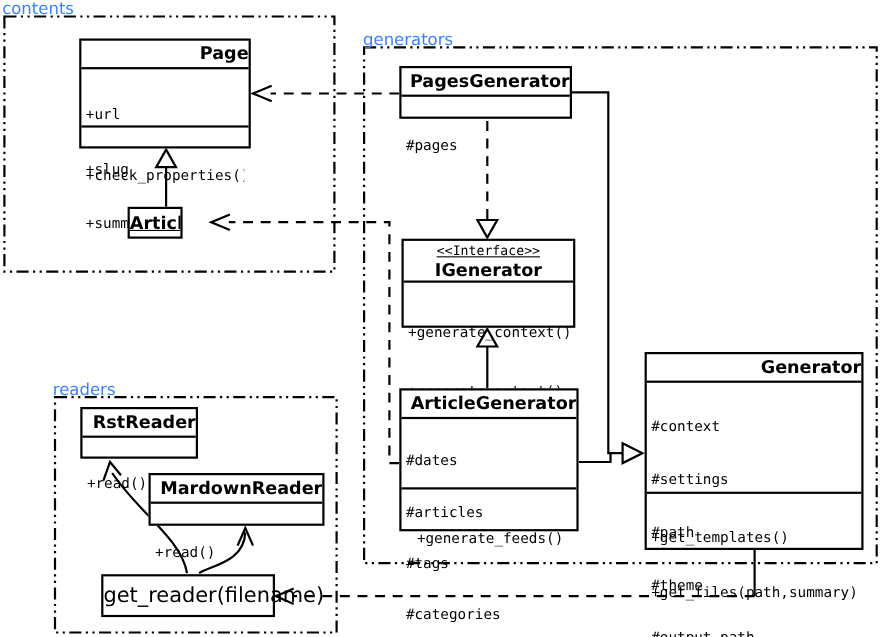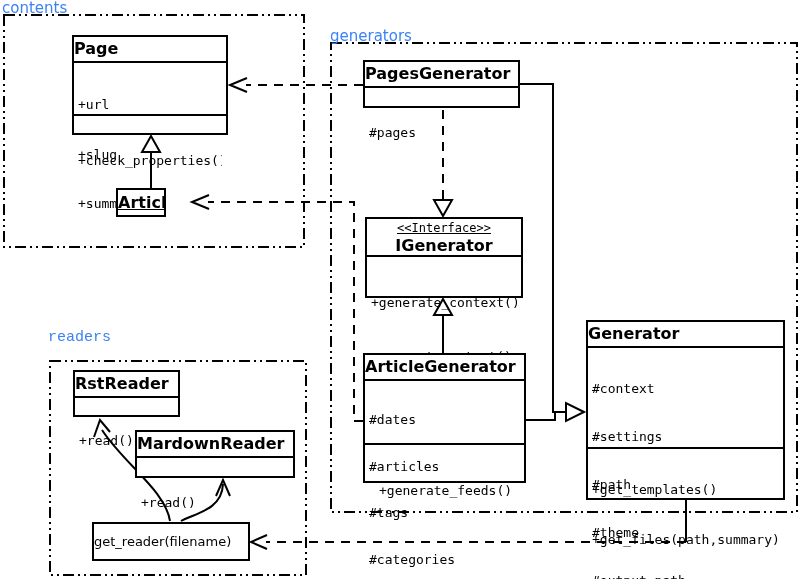--- a/index.html
+++ b/index.html
@@ -1,31 +1,31 @@
 <!DOCTYPE html>
 <html><head>
 <meta charset="utf-8">
 <style>
   html,body{margin:0;padding:0;background:#fff;}
   .stage{position:relative;width:803px;height:579px;background:#fff;overflow:hidden;
          font-family:"DejaVu Sans",sans-serif;color:#000;}
   #wires{position:absolute;left:0;top:0;width:803px;height:579px;}
   .pkg-label{position:absolute;font-size:15px;color:#3b82f6;white-space:nowrap;}
   .cls{position:absolute;background:#fff;border:2px solid #000;box-sizing:border-box;}
-  .cls-title{font-weight:bold;font-size:16px;text-align:left;height:24px;line-height:24px;
+  .cls-title{font-weight:bold;font-size:16px;text-align:right;height:24px;line-height:24px;
              border-bottom:2px solid #000;white-space:nowrap;overflow:hidden;}
   .cls-title.noline{border-bottom:none;}
   .stereo{font-family:"DejaVu Sans Mono",monospace;font-size:12px;text-align:center;
           height:15px;line-height:15px;padding-top:2px;text-decoration:underline;}
   .hdr-title{font-weight:bold;font-size:16px;text-align:center;height:19px;line-height:19px;}
   .hdr{border-bottom:2px solid #000;}
   .rows{font-family:"DejaVu Sans Mono",monospace;font-size:13px;padding:0 4px;white-space:pre;}
   .rows div{overflow:hidden;}
   .m-top{border-top:2px solid #000;}
-  .plain{font-size:13px;text-align:left;white-space:nowrap;}
+  .plain{font-size:19px;text-align:right;white-space:nowrap;}
 </style>
 </head>
 <body>
 
 <div class="stage">
 
   <svg id="wires" viewBox="0 0 803 579" xmlns="http://www.w3.org/2000/svg">
 
     <rect x="4" y="15" width="300" height="232" fill="none" stroke="#000" stroke-width="2" stroke-dasharray="11 4 2 4 2 4"></rect>
     <rect x="331" y="43" width="466" height="469" fill="none" stroke="#000" stroke-width="2" stroke-dasharray="11 4 2 4 2 4"></rect>
@@ -74,21 +74,21 @@
     </g>
 
     <g stroke="#000" stroke-width="2" fill="none">
       <path d="M181,521 C192,514 222,511 223,484"></path>
       <path d="M216,496 L223,480 L230,496"></path>
     </g>
   </svg>
 
   <div class="pkg-label" style="left:2px;top:-1px;">contents</div>
   <div class="pkg-label" style="left:330px;top:27px;">generators</div>
-  <div class="pkg-label" style="left:48px;top:329px;font-family:Liberation Mono, monospace;">readers</div>
+  <div class="pkg-label" style="left:48px;top:345px;">readers</div>
 
   <div class="cls" style="left:72px;top:35px;width:156px;height:100px;">
     <div class="cls-title">Page</div>
     <div class="rows" style="height:50px;line-height:16.5px;padding-top:1px;">
       <div>+url</div>
       <div>+slug</div>
       <div>+summary</div>
     </div>
     <div class="rows m-top" style="height:18px;line-height:18px;">
       <div>+check_properties()</div>

